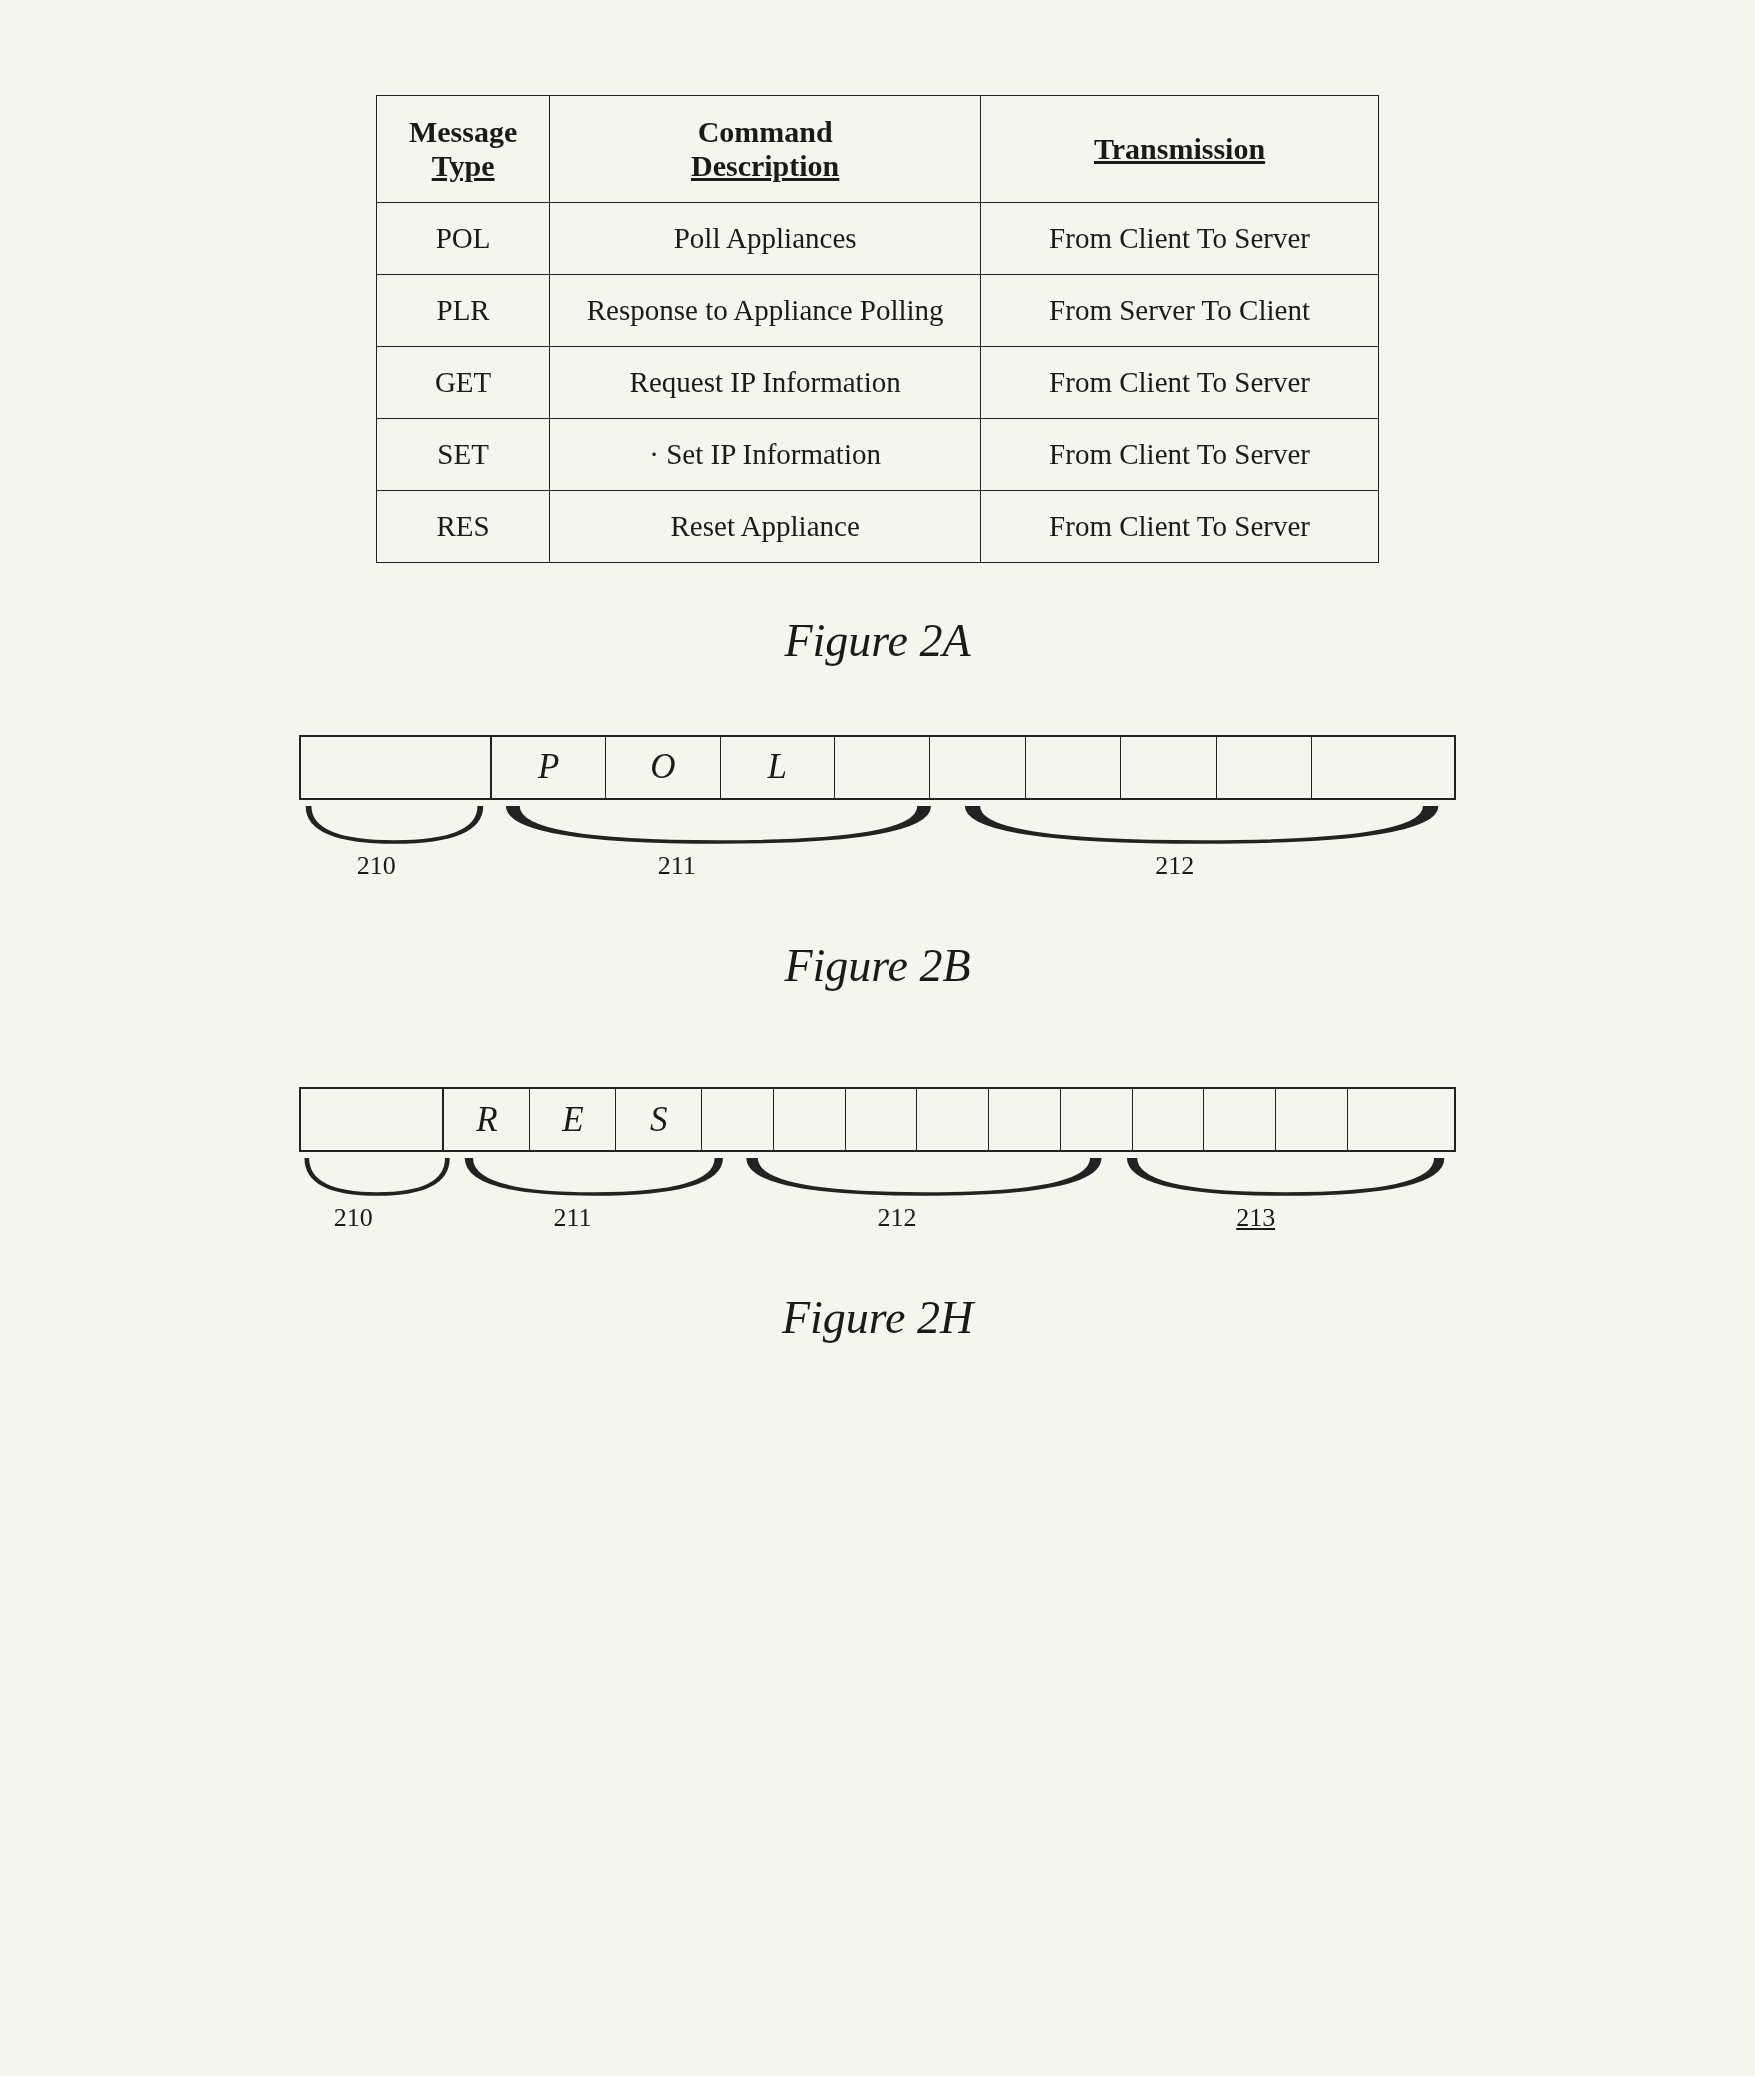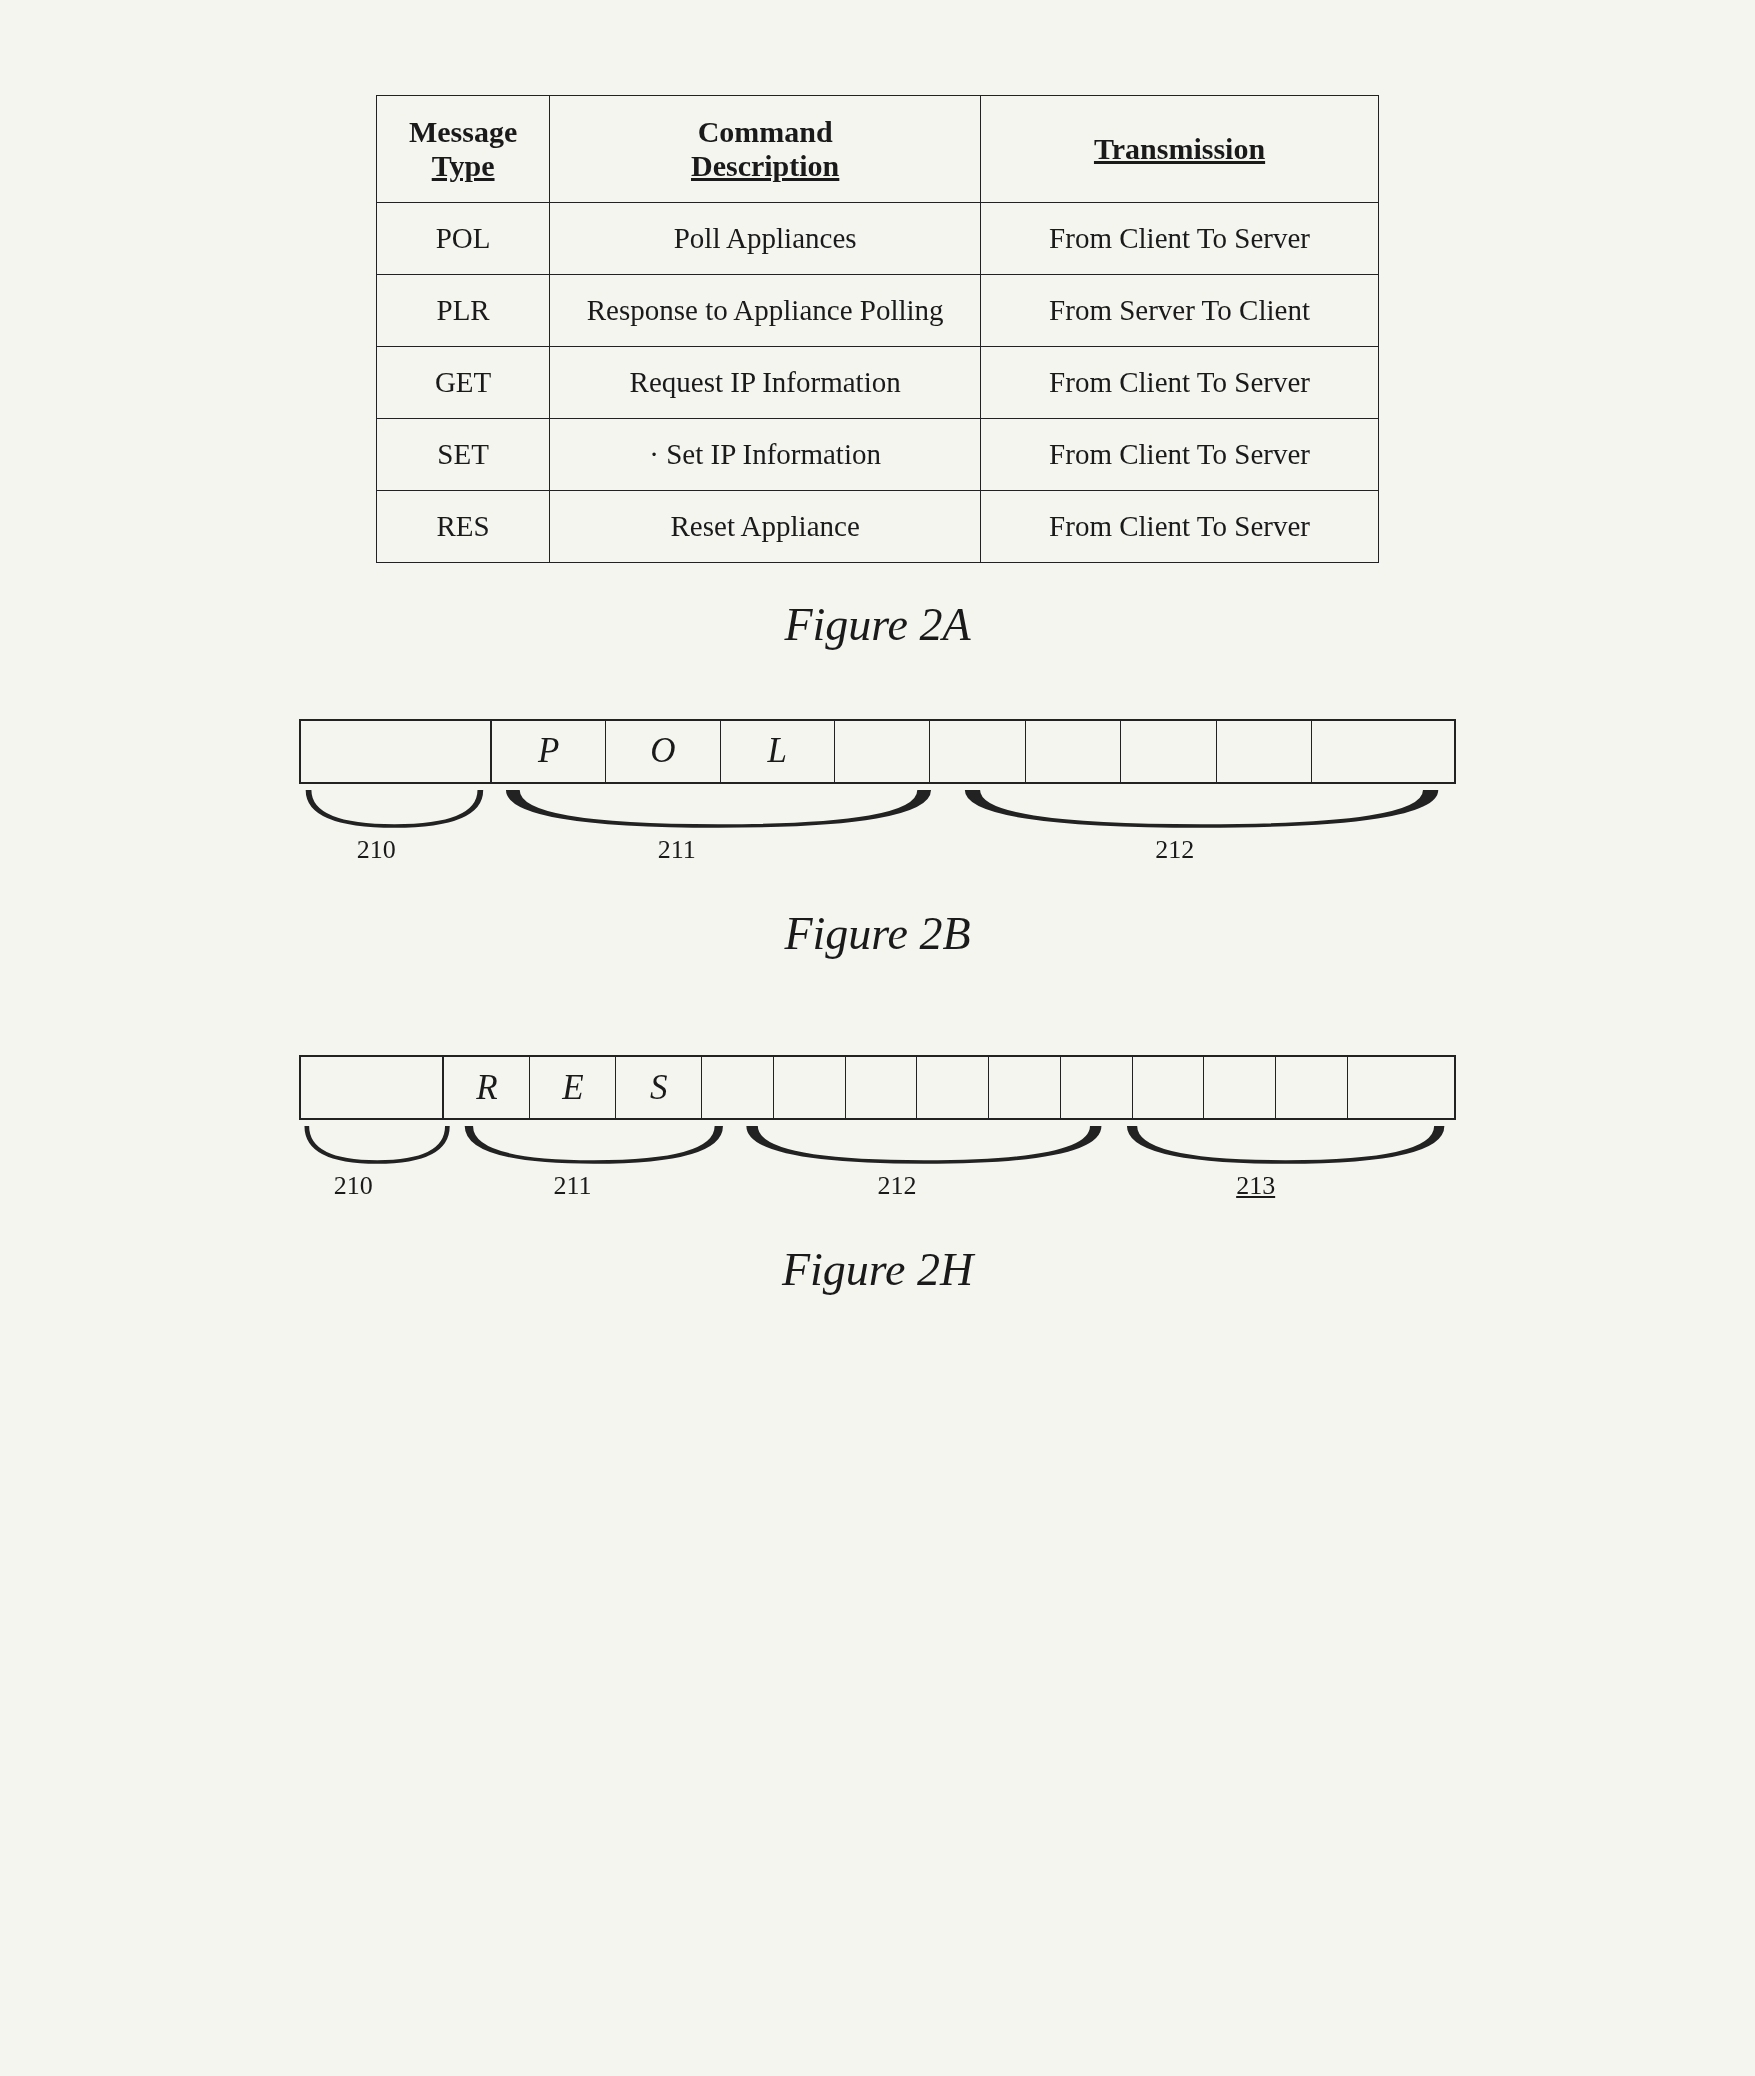--- a/index.html
+++ b/index.html
@@ -40,21 +40,21 @@
 
     .data-table th.col-message { width: 177px; }
     .data-table th.col-command { width: 517px; }
     .data-table th.col-transmission { width: 463px; }
 
     .underline-header { text-decoration: underline; }
 
     
     .figure-label {
       font-size: 46px;
-      margin-top: 35px;
+      margin-top: 51px;
       margin-bottom: 13.6px;
       text-align: center;
       font-style: italic;
     }
 
     
     .diagram-section {
       margin-top: 68px;
       display: flex;
       flex-direction: column;

